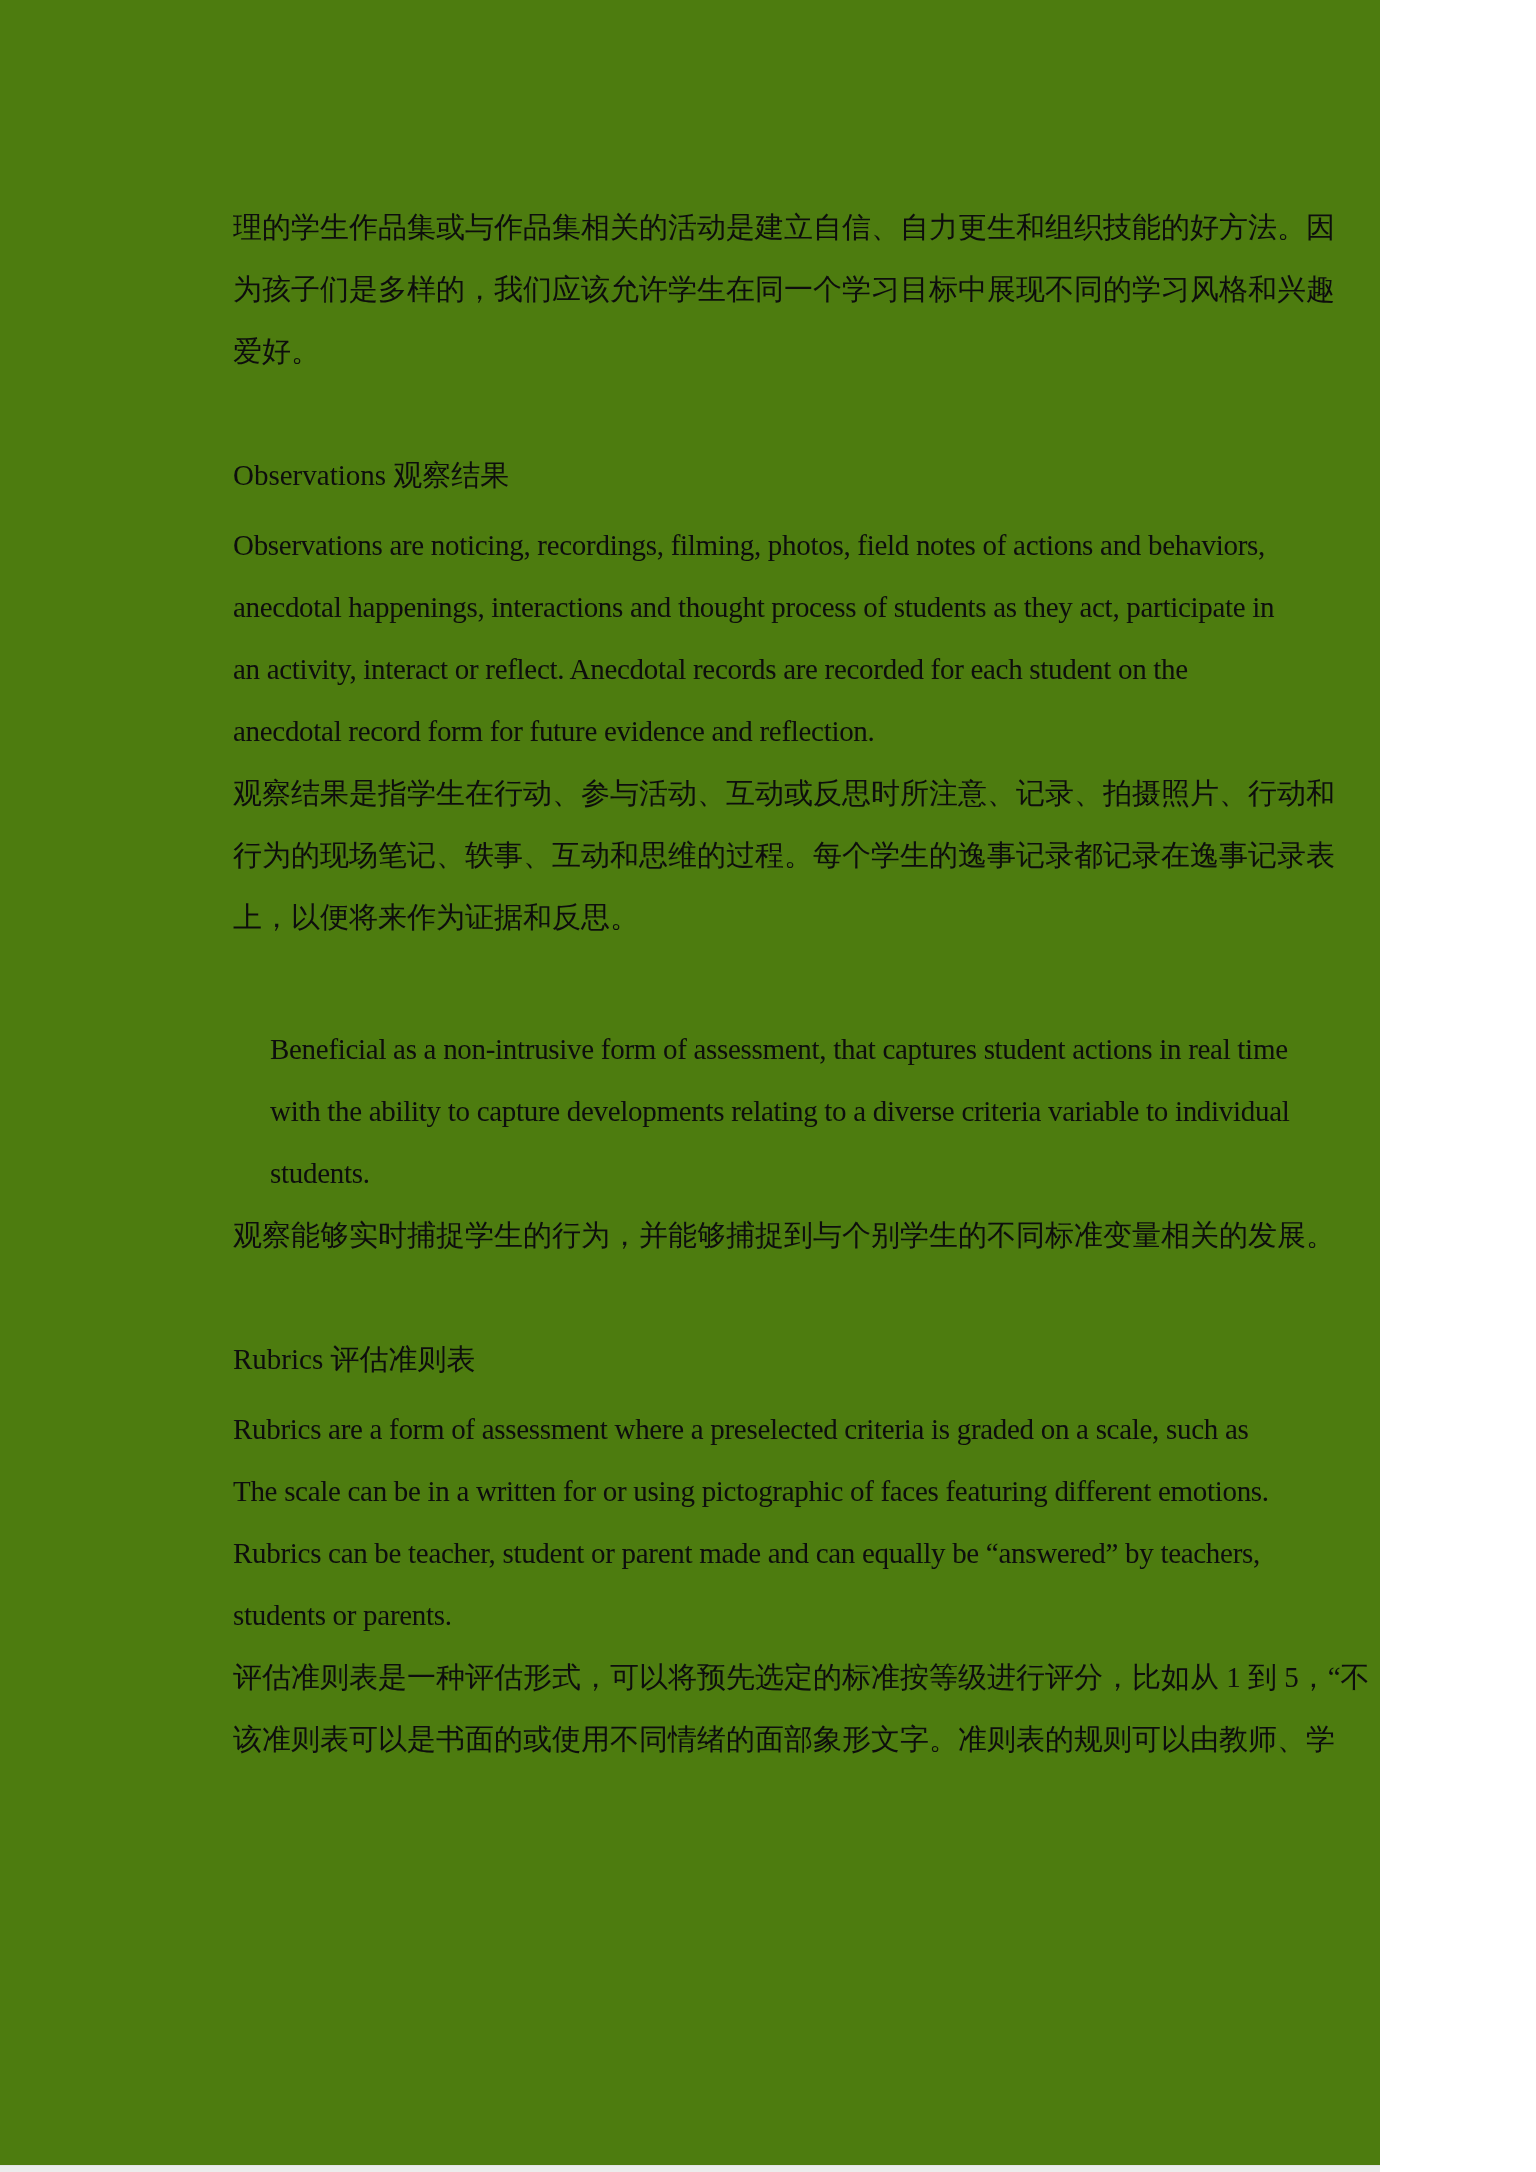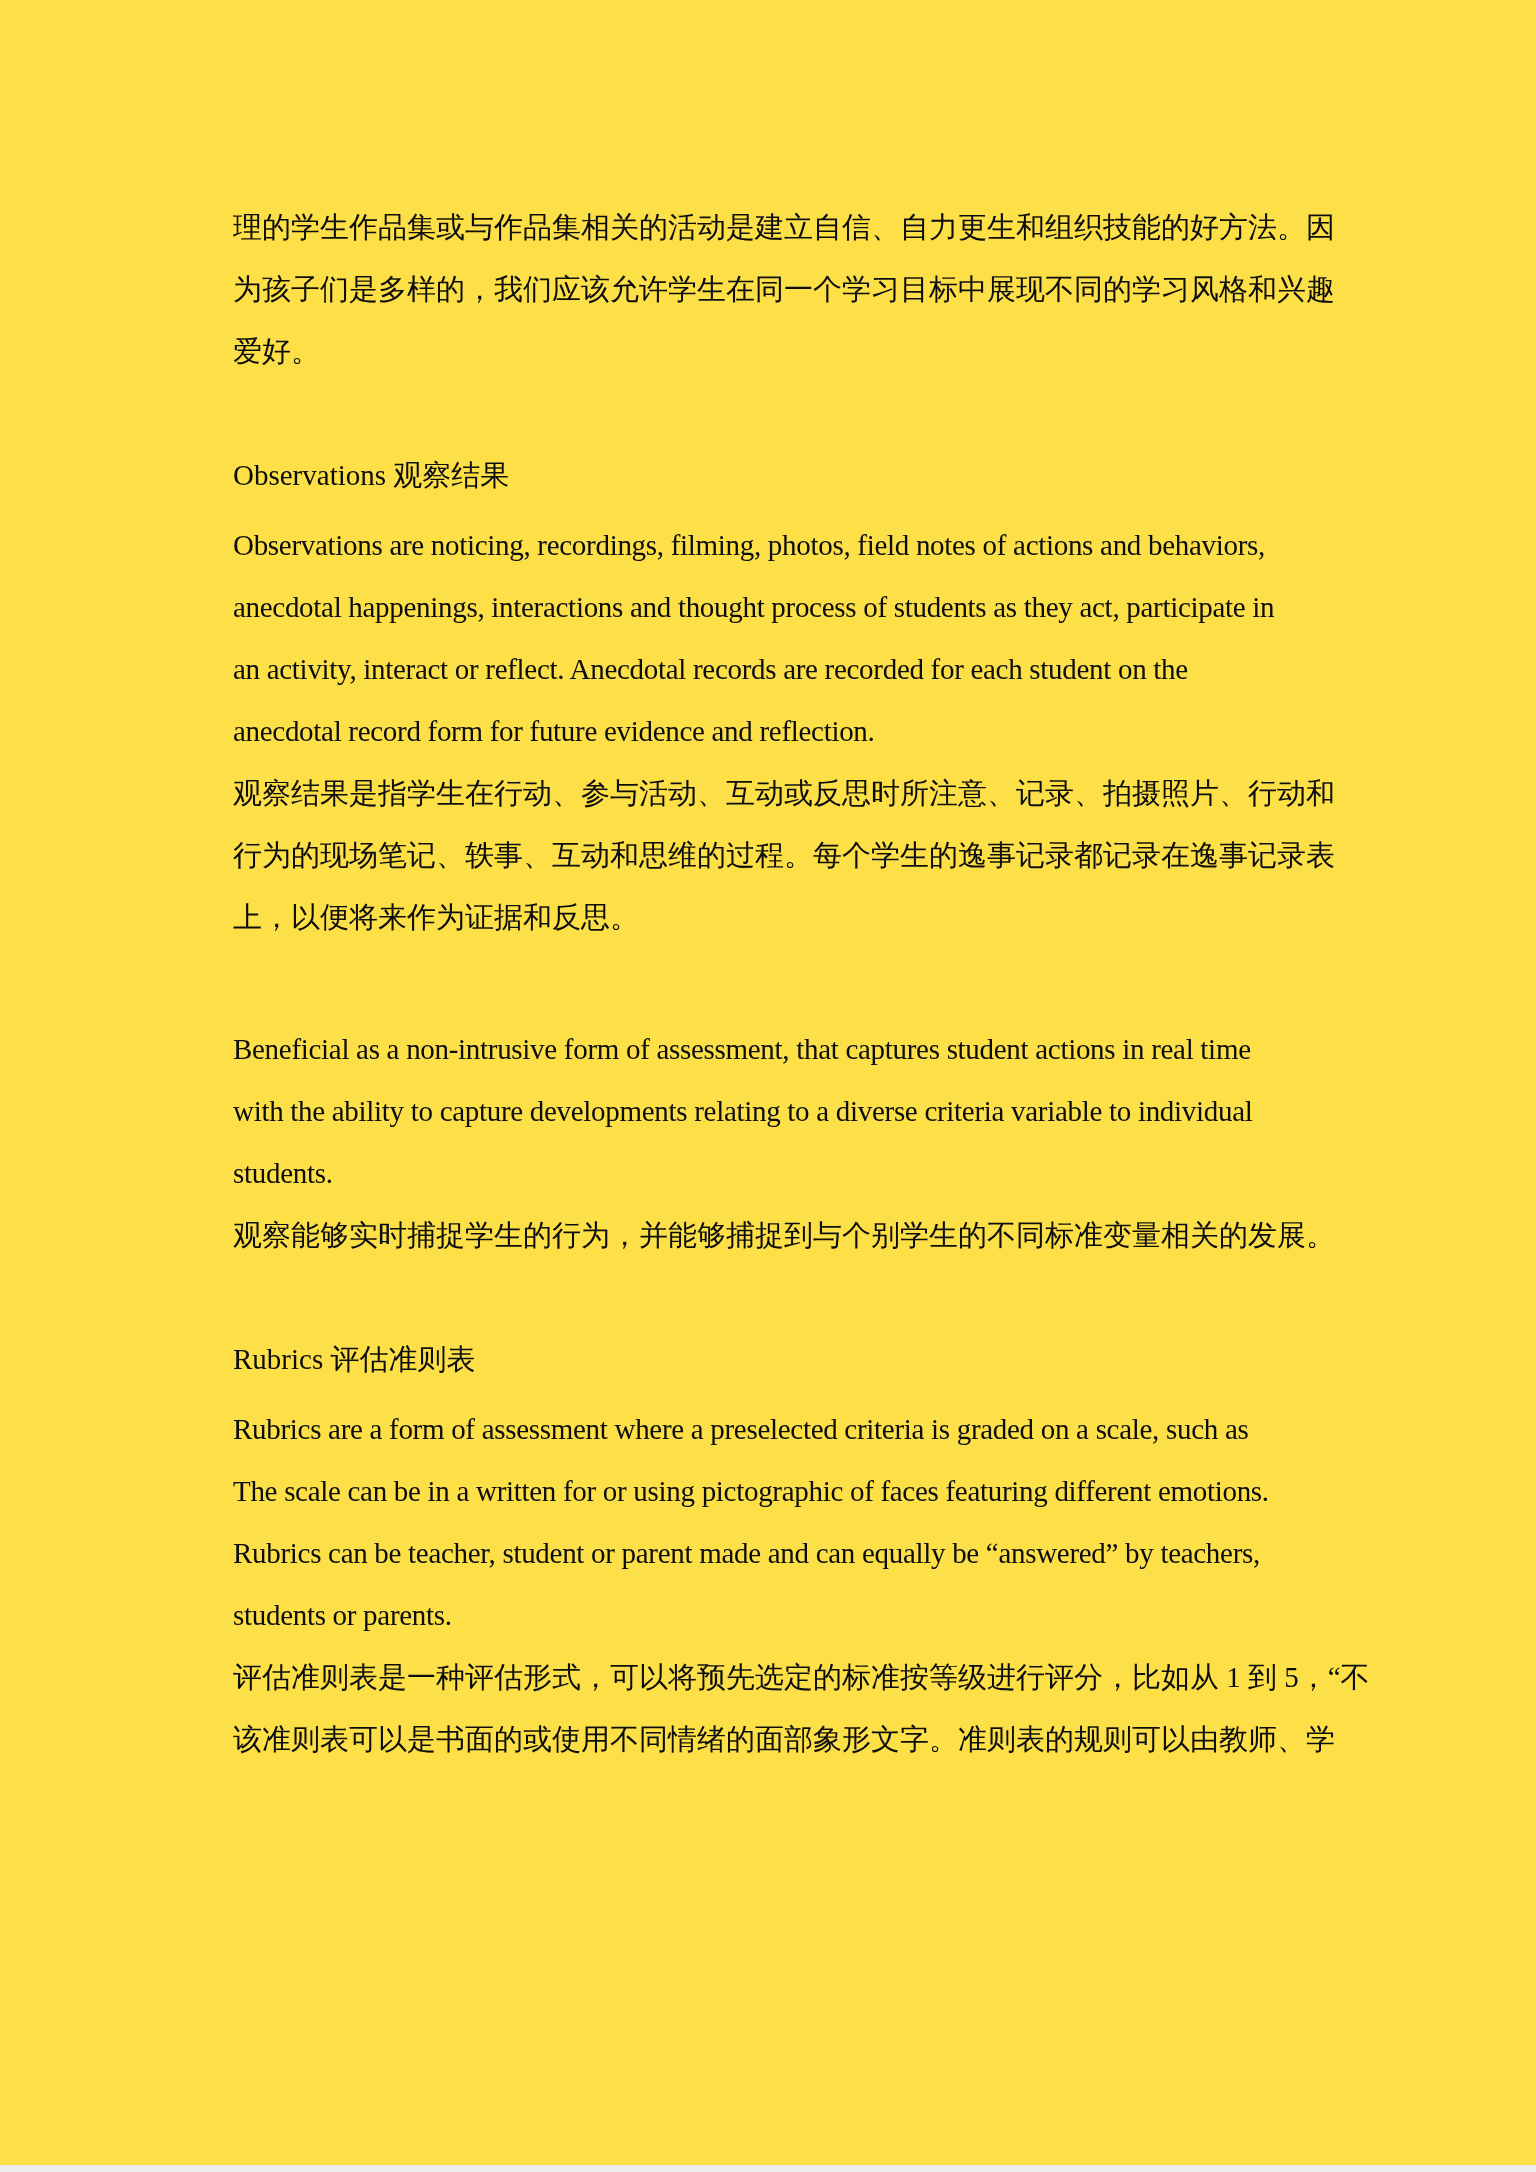--- a/index.html
+++ b/index.html
@@ -2,23 +2,23 @@
 <html><head>
 <meta charset="utf-8">
 <style>
   html, body {
     margin: 0;
     padding: 0;
     background: #ffffff;
   }
   .page {
     position: relative;
-    width: 1536px;
+    width: 1380px;
     height: 2172px;
-    background: #fde047;
+    background: #4d7c0f;
     overflow: hidden;
     font-family: "Liberation Serif", "DejaVu Serif", serif;
     color: #0d0d0d;
   }
   .doc {
     position: absolute;
     left: 233px;
     top: 196px;
     width: 1170px;
   }
@@ -35,20 +35,21 @@
     font-size: 29px;
     font-weight: normal;
     line-height: 62px;
     height: 62px;
     margin-top: 62px;
     margin-bottom: 8px;
     white-space: nowrap;
   }
   .gap-before {
     margin-top: 70px;
+    margin-left: 37px;
   }
   .page-edge {
     position: absolute;
     left: 0;
     bottom: 0;
     width: 100%;
     height: 6px;
     background: #ebecec;
     border-top: 1px solid #e3e4e4;
   }

